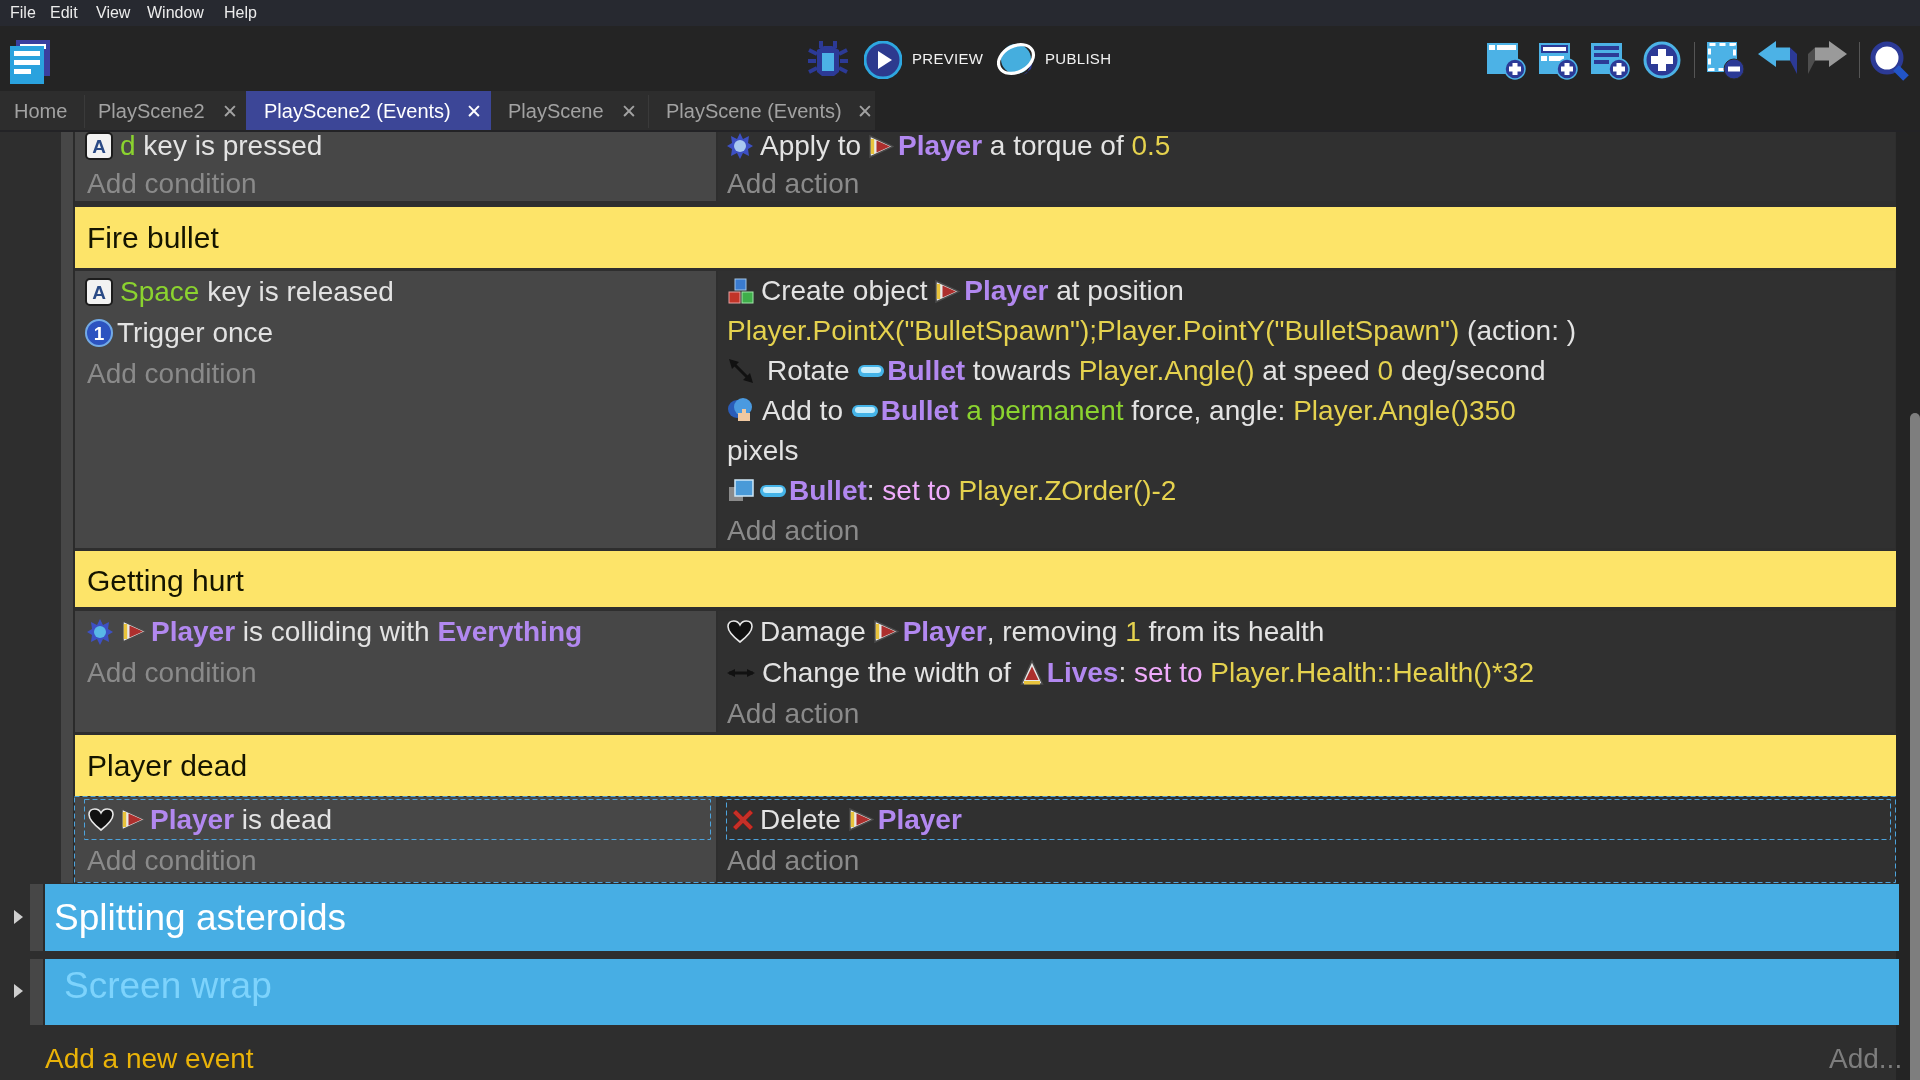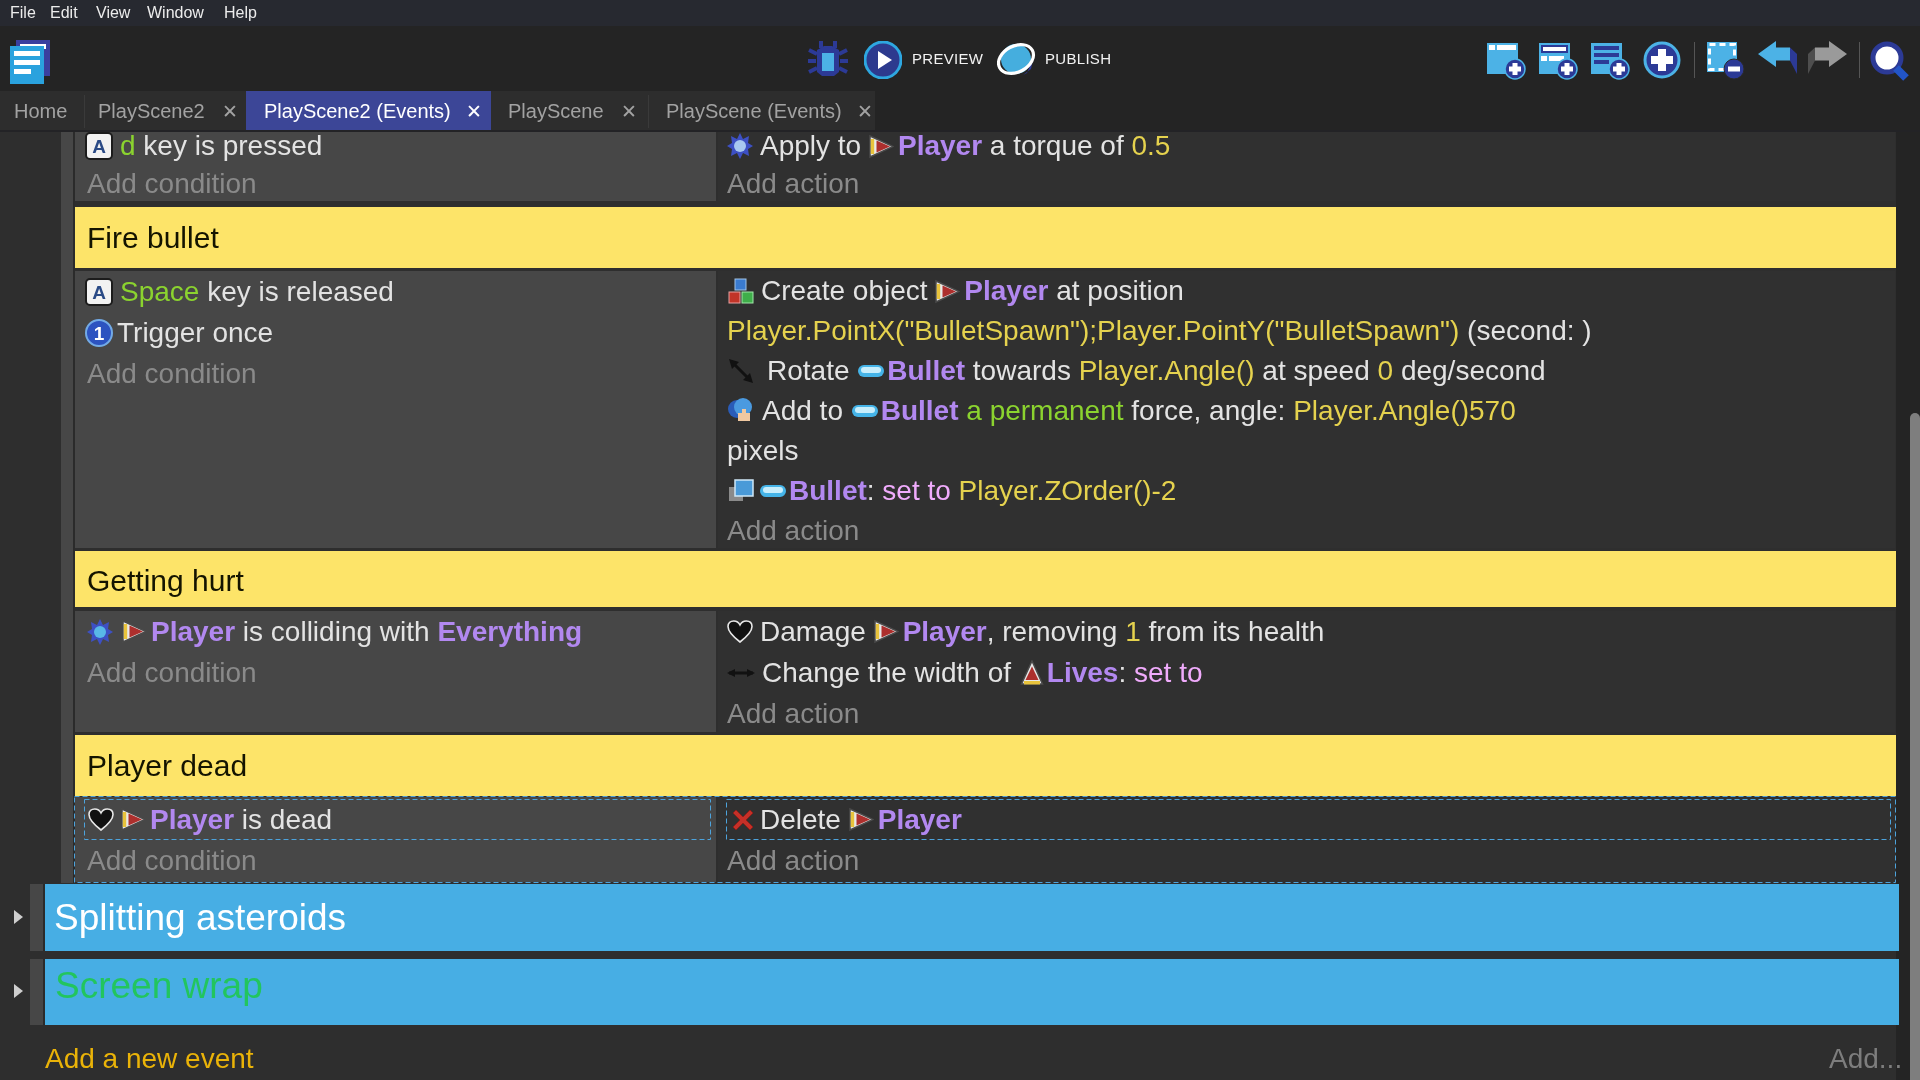--- a/index.html
+++ b/index.html
@@ -209,21 +209,21 @@
     </svg>
   <span>Create object </span>
   <svg class="ic" style="margin-right:4px" width="25" height="25" viewBox="0 0 25 25">
       <polygon points="1,2 24,12.5 1,23" fill="#e9e9e9" stroke="#4a4a4a" stroke-width="1.5"></polygon>
       <rect x="1.8" y="5" width="3.4" height="15" fill="#e8c33c"></rect>
       <polygon points="7.5,6.5 21,12.5 7.5,18.5" fill="#ad2f2d"></polygon>
     </svg>
   <span class="purple b">Player</span><span> at position</span>
 </div>
 <div class="abs line" style="left:727px;top:311px;height:40px">
-  <span class="yellow">Player.PointX("BulletSpawn");Player.PointY("BulletSpawn")</span><span> (second: )</span>
+  <span class="yellow">Player.PointX("BulletSpawn");Player.PointY("BulletSpawn")</span><span> (action: )</span>
 </div>
 <div class="abs line" style="left:727px;top:351px;height:40px">
   <svg class="ic" style="margin-right:12px" width="28" height="28" viewBox="0 0 28 28">
       <g stroke="#111" stroke-width="3">
         <path d="M5 5 L23 23"></path>
       </g>
       <polygon points="2,2 12,5 5,12" fill="#111"></polygon>
       <polygon points="26,26 16,23 23,16" fill="#111"></polygon>
     </svg>
   <span>Rotate </span>
@@ -237,21 +237,21 @@
   <svg class="ic" width="28" height="28" viewBox="0 0 28 28">
       <circle cx="10" cy="12" r="9" fill="#2a5cb8"></circle>
       <circle cx="16" cy="10" r="9" fill="#4a9ae0"></circle>
       <path d="M17 12 L17 24 M13 16 L13 24 M21 16 L21 24" stroke="#f0c8a0" stroke-width="4"></path>
     </svg>
   <span>Add to </span>
   <svg class="ic" style="margin-right:2px" width="28" height="14" viewBox="0 0 28 14">
       <rect x="1" y="1" width="26" height="12" rx="6" fill="#45b4e8"></rect>
       <rect x="4" y="3" width="20" height="6" rx="3" fill="#c8eefc"></rect>
     </svg>
-  <span class="purple b">Bullet</span><span class="green"> a permanent</span><span> force, angle: </span><span class="yellow">Player.Angle()</span><span class="yellow">570</span>
+  <span class="purple b">Bullet</span><span class="green"> a permanent</span><span> force, angle: </span><span class="yellow">Player.Angle()</span><span class="yellow">350</span>
 </div>
 <div class="abs line" style="left:727px;top:431px;height:40px"><span>pixels</span></div>
 <div class="abs line" style="left:727px;top:471px;height:40px">
   <svg class="ic" style="margin-right:4px" width="28" height="28" viewBox="0 0 28 28">
       <rect x="2" y="10" width="14" height="14" fill="#8a8a8a"></rect>
       <rect x="8" y="3" width="18" height="16" fill="#4a9ad8" stroke="#cfe8f8" stroke-width="1.5"></rect>
     </svg>
   <svg class="ic" style="margin-right:2px" width="28" height="14" viewBox="0 0 28 14">
       <rect x="1" y="1" width="26" height="12" rx="6" fill="#45b4e8"></rect>
       <rect x="4" y="3" width="20" height="6" rx="3" fill="#c8eefc"></rect>
@@ -295,21 +295,21 @@
       <path d="M2 14 L26 14" stroke="#111" stroke-width="3"></path>
       <polygon points="0,14 8,10 8,18" fill="#111"></polygon>
       <polygon points="28,14 20,10 20,18" fill="#111"></polygon>
     </svg>
   <span>Change the width of </span>
   <svg class="ic" style="margin-right:2px" width="26" height="26" viewBox="0 0 26 26">
       <polygon points="13,1 23.5,24 2.5,24" fill="#e9e9e9" stroke="#4a4a4a" stroke-width="1.5"></polygon>
       <rect x="5" y="21" width="16" height="3.5" fill="#e8c33c"></rect>
       <polygon points="13,6.5 19.5,20 6.5,20" fill="#ad2f2d"></polygon>
     </svg>
-  <span class="purple b">Lives</span><span>: </span><span class="violet">set to </span>
+  <span class="purple b">Lives</span><span>: </span><span class="violet">set to </span><span class="yellow">Player.Health::Health()*32</span>
 </div>
 <div class="abs line ph" style="left:727px;top:693px;height:41px">Add action</div>
 
 <div class="abs" style="left:75px;top:735px;width:1821px;height:61px;background:#fde469"></div>
 <div class="abs line" style="left:87px;top:735px;height:61px;font-size:30px;color:#141400">Player dead</div>
 
 <div class="abs cond" style="left:75px;top:797px;width:641px;height:85px"></div>
 <div class="abs act" style="left:718px;top:797px;width:1177px;height:85px"></div>
 <svg class="abs" style="left:74px;top:796px" width="1822" height="87">
     <rect x="0.5" y="0.5" width="1821" height="86" fill="none" stroke="#4da3dc" stroke-width="1" stroke-dasharray="5 3"></rect>
@@ -342,16 +342,16 @@
       <rect x="1.8" y="5" width="3.4" height="15" fill="#e8c33c"></rect>
       <polygon points="7.5,6.5 21,12.5 7.5,18.5" fill="#ad2f2d"></polygon>
     </svg>
   <span class="purple b">Player</span>
 </div>
 <div class="abs line ph" style="left:727px;top:840px;height:41px">Add action</div>
 
 <div class="abs" style="left:45px;top:884px;width:1854px;height:67px;background:#47aee4"></div>
 <div class="abs line" style="left:54px;top:884px;height:67px;font-size:37px;color:#fff">Splitting asteroids</div>
 <div class="abs" style="left:45px;top:959px;width:1854px;height:66px;background:#47aee4"></div>
-<div class="abs line" style="left:55px;top:959px;height:54px;font-size:37px;color:#22c55e">Screen wrap</div>
+<div class="abs line" style="left:64px;top:959px;height:54px;font-size:37px;color:#7dd3fc">Screen wrap</div>
 
 <div class="abs line ph" style="left:45px;top:1038px;height:41px;color:#eab308">Add a new event</div>
 <div class="abs line ph" style="left:1829px;top:1038px;height:41px;color:#7d7d7d">Add...</div>
 
 </body></html>

